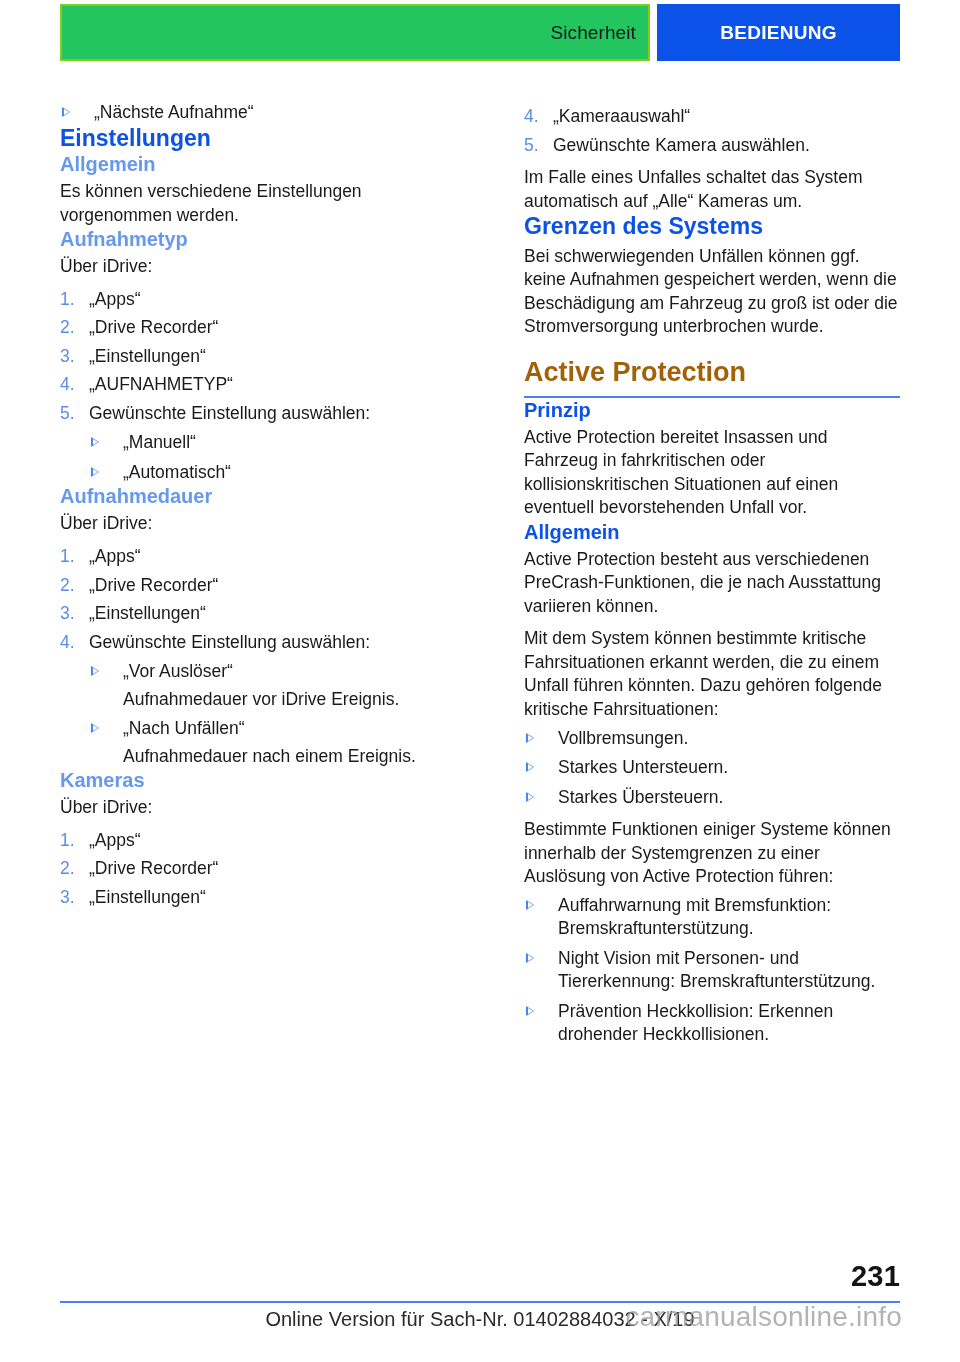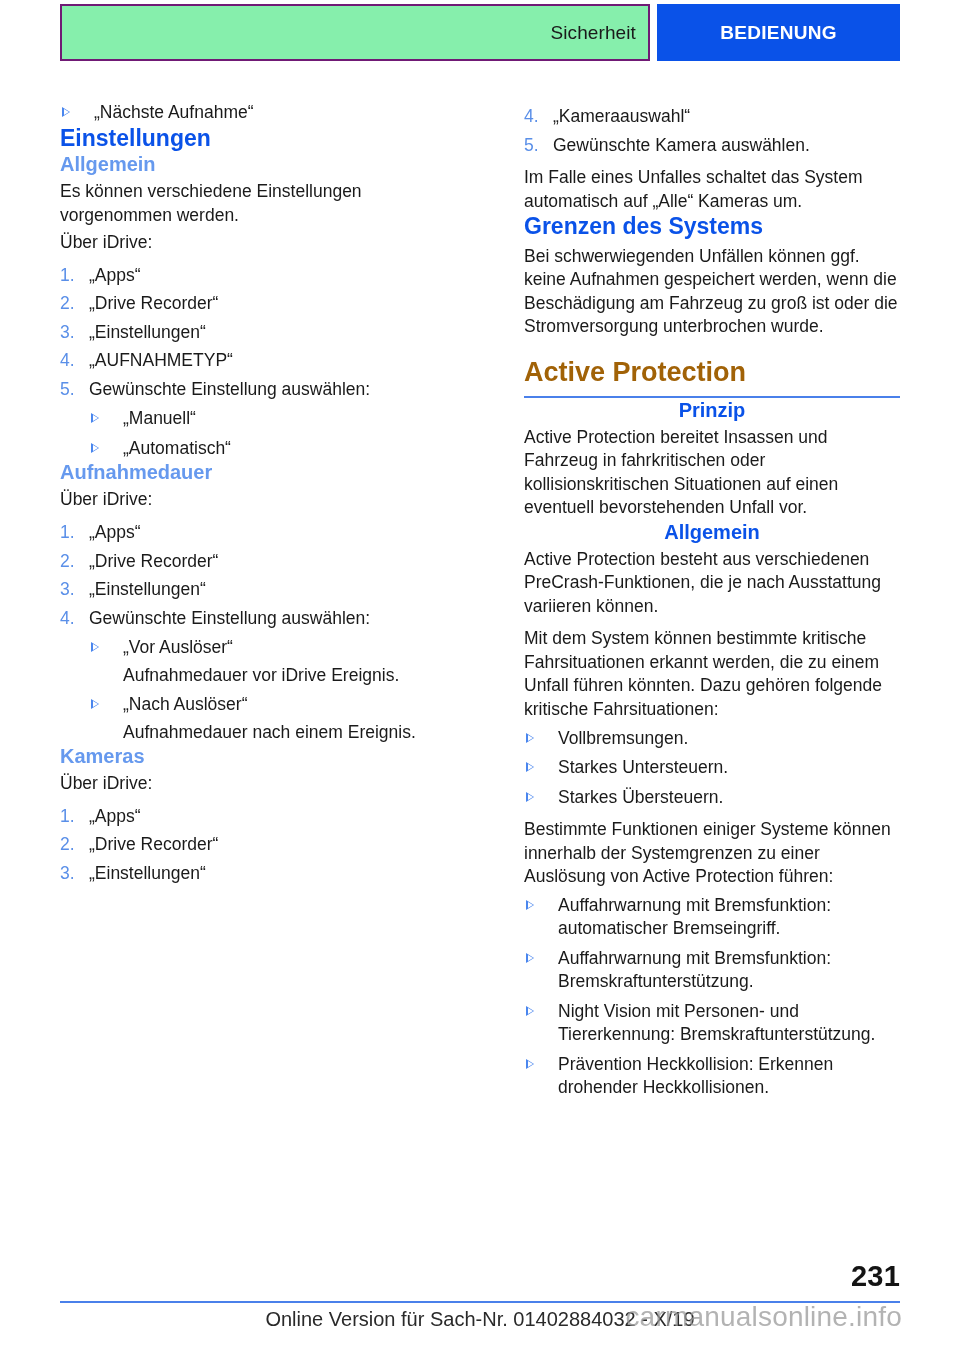--- a/index.html
+++ b/index.html
@@ -21,22 +21,22 @@
     position: absolute;
     left: 60px;
     top: 4px;
     width: 840px;
     height: 57px;
     display: flex;
     align-items: stretch;
   }
   .chapter-tab {
     flex: 0 0 590px;
-    border: 2px solid #701a75;
-    background: #86efac;
+    border: 2px solid #84cc16;
+    background: #22c55e;
     display: flex;
     align-items: center;
     justify-content: flex-end;
     padding-right: 12px;
     box-sizing: border-box;
   }
   .chapter-tab-label {
     font-size: 19px;
     color: #1a1a1a;
     letter-spacing: 0.1px;
@@ -86,21 +86,20 @@
     color: #0a52e8;
     margin: 26px 0 0 0;
     line-height: 1.2;
   }
   h3.h-sub-strong {
     font-size: 20px;
     font-weight: bold;
     color: #0a52e8;
     margin: 22px 0 1px 0;
     line-height: 1.2;
-    text-align: center;
   }
   h3.h-sub-light {
     font-size: 20px;
     font-weight: bold;
     color: #6699ee;
     margin: 22px 0 1px 0;
     line-height: 1.2;
   }
   .first-block h2.h-strong,
   .first-block h3.h-sub-light,
@@ -262,20 +261,21 @@
         <span>„Nächste Aufnahme“</span>
       </li>
     </ul>
 
 
     <h2 class="h-strong">Einstellungen</h2>
 
     <h3 class="h-sub-light">Allgemein</h3>
     <p class="para tight">Es können verschiedene Einstellungen vorgenommen werden.</p>
 
+    <h3 class="h-sub-light">Aufnahmetyp</h3>
     <p class="para tight">Über iDrive:</p>
     <ol class="steps">
       <li>
         <span class="num">1.</span>
         <span>„Apps“</span>
       </li>
       <li>
         <span class="num">2.</span>
         <span>„Drive Recorder“</span>
       </li>
@@ -324,21 +324,21 @@
       </li>
     </ol>
     <ul class="tri nested">
       <li>
         <span class="tri-mark"></span>
         <span>„Vor Auslöser“</span>
         <span class="sub-note">Aufnahmedauer vor iDrive Ereignis.</span>
       </li>
       <li>
         <span class="tri-mark"></span>
-        <span>„Nach Auslöser“</span>
+        <span>„Nach Unfällen“</span>
         <span class="sub-note">Aufnahmedauer nach einem Ereignis.</span>
       </li>
     </ul>
 
     <h3 class="h-sub-light">Kameras</h3>
     <p class="para tight">Über iDrive:</p>
     <ol class="steps">
       <li>
         <span class="num">1.</span>
         <span>„Apps“</span>
@@ -391,24 +391,20 @@
       </li>
       <li>
         <span class="tri-mark"></span>
         <span>Starkes Übersteuern.</span>
       </li>
     </ul>
 
     <p class="para">Bestimmte Funktionen einiger Systeme können innerhalb der Systemgrenzen zu einer Auslösung von Active Protection führen:</p>
 
     <ul class="tri">
-      <li>
-        <span class="tri-mark"></span>
-        <span>Auffahrwarnung mit Bremsfunktion: automatischer Bremseingriff.</span>
-      </li>
       <li>
         <span class="tri-mark"></span>
         <span>Auffahrwarnung mit Bremsfunktion: Bremskraftunterstützung.</span>
       </li>
       <li>
         <span class="tri-mark"></span>
         <span>Night Vision mit Personen- und Tiererkennung: Bremskraftunterstützung.</span>
       </li>
       <li>
         <span class="tri-mark"></span>

